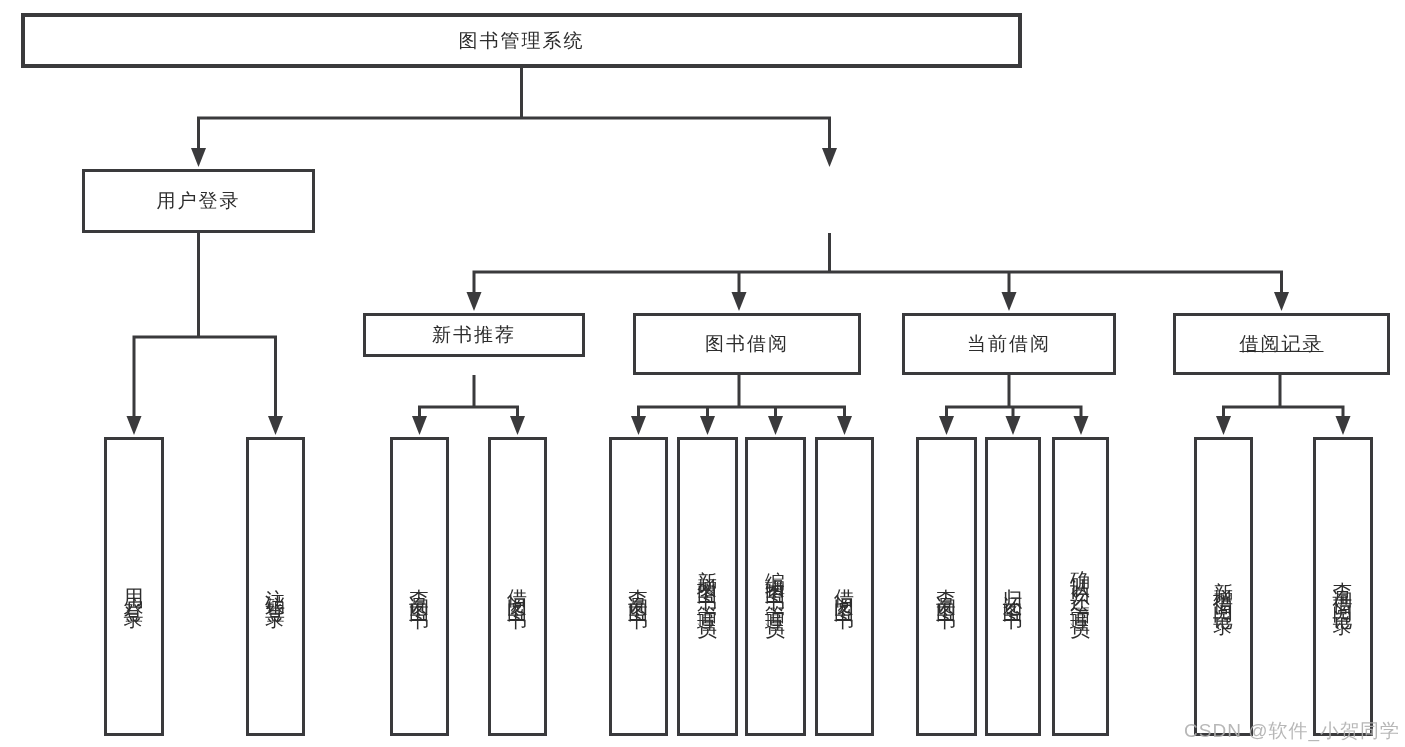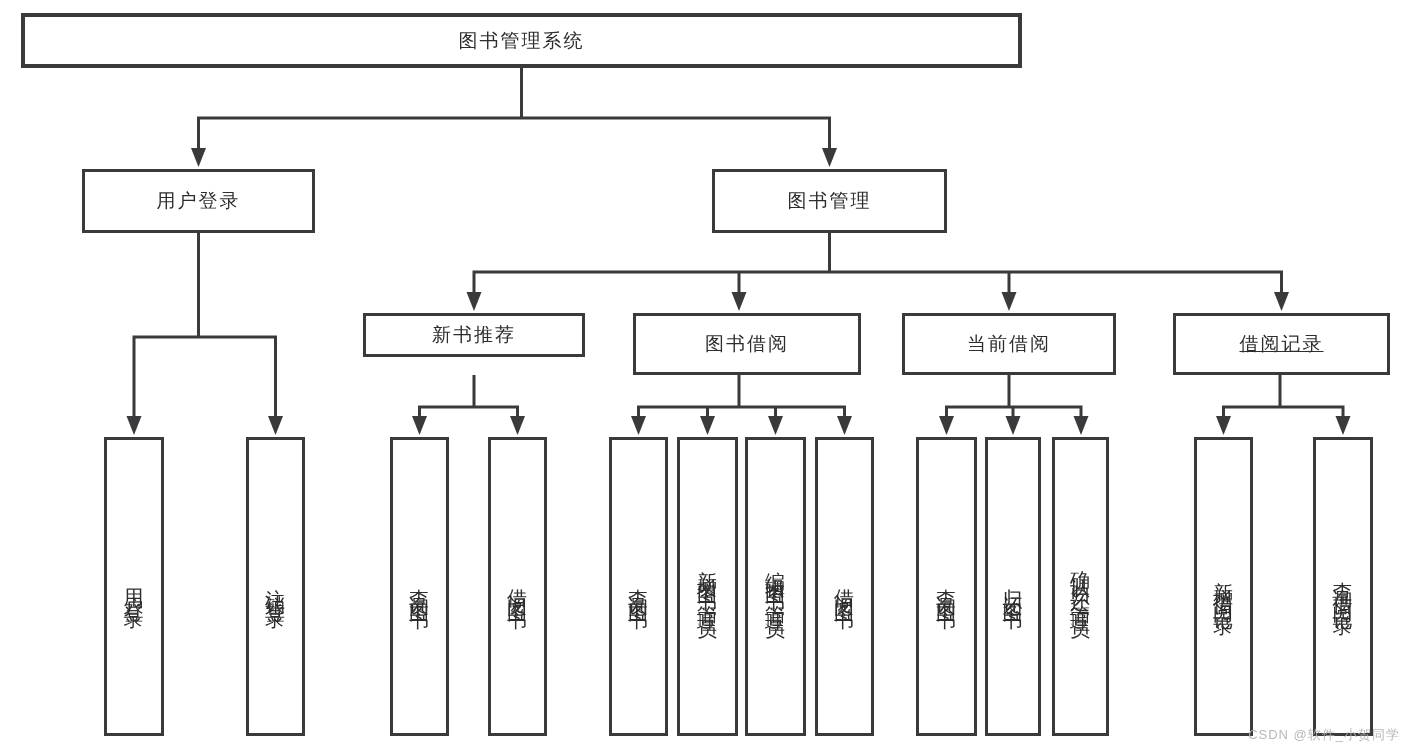--- a/index.html
+++ b/index.html
@@ -33,21 +33,21 @@
     writing-mode:vertical-rl;
     text-orientation:mixed;
     letter-spacing:7px;
     line-height:1;
     font-size:20px;
     padding:4px 0;
   }
   .watermark{
     position:absolute;
     right:5px;bottom:3px;
-    font-size:13px;
+    font-size:19px;
     color:#b0b0b0;
     opacity:0.9;
     z-index:3;
     letter-spacing:1px;
     white-space:nowrap;
   }
 </style>
 </head>
 <body>
 
@@ -92,21 +92,20 @@
     <polygon class="arrow" points="939,416 954,416 946.5,435"></polygon>
     <polygon class="arrow" points="1005.5,416 1020.5,416 1013,435"></polygon>
     <polygon class="arrow" points="1073.5,416 1088.5,416 1081,435"></polygon>
     <polygon class="arrow" points="1216,416 1231,416 1223.5,435"></polygon>
     <polygon class="arrow" points="1335.5,416 1350.5,416 1343,435"></polygon>
   </svg>
 
   <div class="box root" style="left:21px;top:13px;width:1001px;height:55px;text-align:right;">图书管理系统</div>
 
   <div class="box" style="left:82px;top:169px;width:233px;height:64px;">用户登录</div>
-  <div class="box" style="left:712px;top:169px;width:235px;height:64px;">图书管理</div>
 
   <div class="box" style="left:363px;top:313px;width:222px;height:44px;">新书推荐</div>
   <div class="box" style="left:633px;top:313px;width:228px;height:62px;">图书借阅</div>
   <div class="box" style="left:902px;top:313px;width:214px;height:62px;">当前借阅</div>
   <div class="box" style="left:1173px;top:313px;width:217px;height:62px;text-decoration:underline;">借阅记录</div>
 
   <div class="box vbox" style="left:104px;width:60px;">用户登录</div>
   <div class="box vbox" style="left:246px;width:59px;">注销登录</div>
 
   <div class="box vbox" style="left:390px;width:59px;">查询图书</div>

